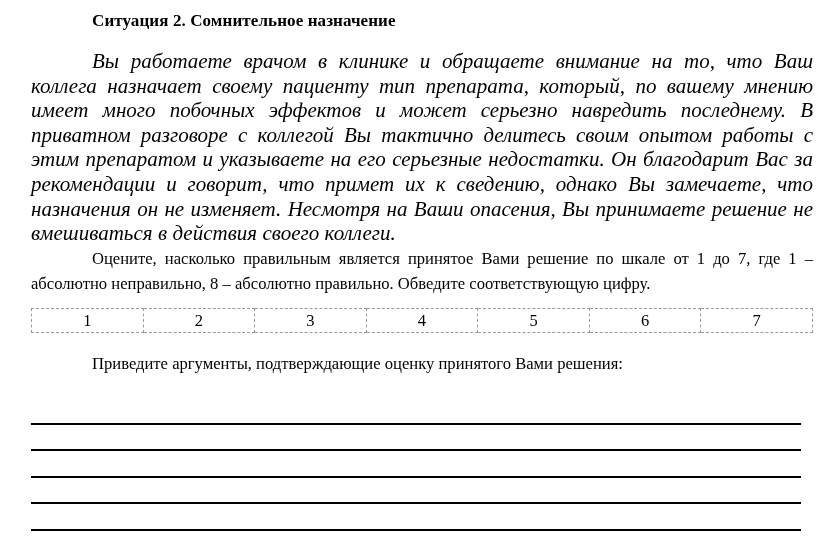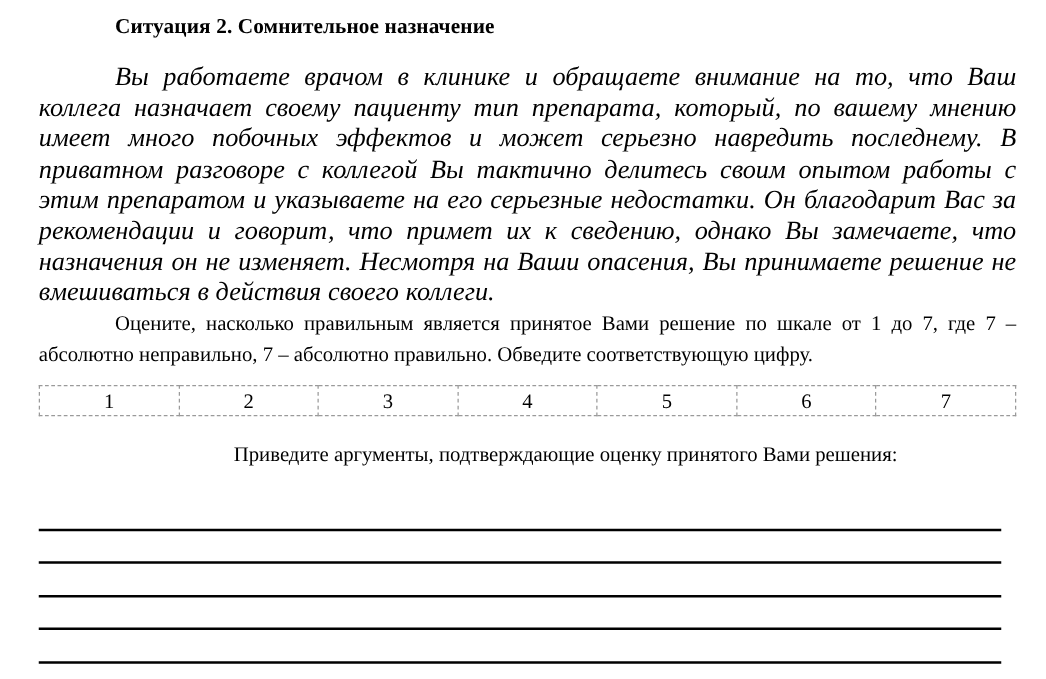--- a/index.html
+++ b/index.html
@@ -93,21 +93,20 @@
   
   .argument-prompt {
     position: absolute;
     left: 31px;
     top: 352px;
     width: 782px;
     font-size: 16.6px;
     line-height: 24px;
     text-indent: 61px;
     white-space: nowrap;
-    text-align: center;
   }
 
   
   .answer-lines {
     position: absolute;
     left: 31px;
     top: 398px;
     width: 770px;
   }
   .answer-line {
@@ -118,21 +117,21 @@
 </style>
 </head>
 <body>
 
 <div class="page">
 
   <div class="doc-heading">Ситуация 2. Сомнительное назначение</div>
 
   <div class="scenario-paragraph">Вы работаете врачом в клинике и обращаете внимание на то, что Ваш коллега назначает своему пациенту тип препарата, который, по вашему мнению имеет много побочных эффектов и может серьезно навредить последнему. В приватном разговоре с коллегой Вы тактично делитесь своим опытом работы с этим препаратом и указываете на его серьезные недостатки. Он благодарит Вас за рекомендации и говорит, что примет их к сведению, однако Вы замечаете, что назначения он не изменяет. Несмотря на Ваши опасения, Вы принимаете решение не вмешиваться в действия своего коллеги.</div>
 
-  <div class="instruction-paragraph">Оцените, насколько правильным является принятое Вами решение по шкале от 1 до 7, где 7 – абсолютно неправильно, 7 – абсолютно правильно. Обведите соответствующую цифру.</div>
+  <div class="instruction-paragraph">Оцените, насколько правильным является принятое Вами решение по шкале от 1 до 7, где 1 – абсолютно неправильно, 8 – абсолютно правильно. Обведите соответствующую цифру.</div>
 
   <table class="rating-table">
     <tbody>
       <tr>
         <td>1</td>
         <td>2</td>
         <td>3</td>
         <td>4</td>
         <td>5</td>
         <td>6</td>

